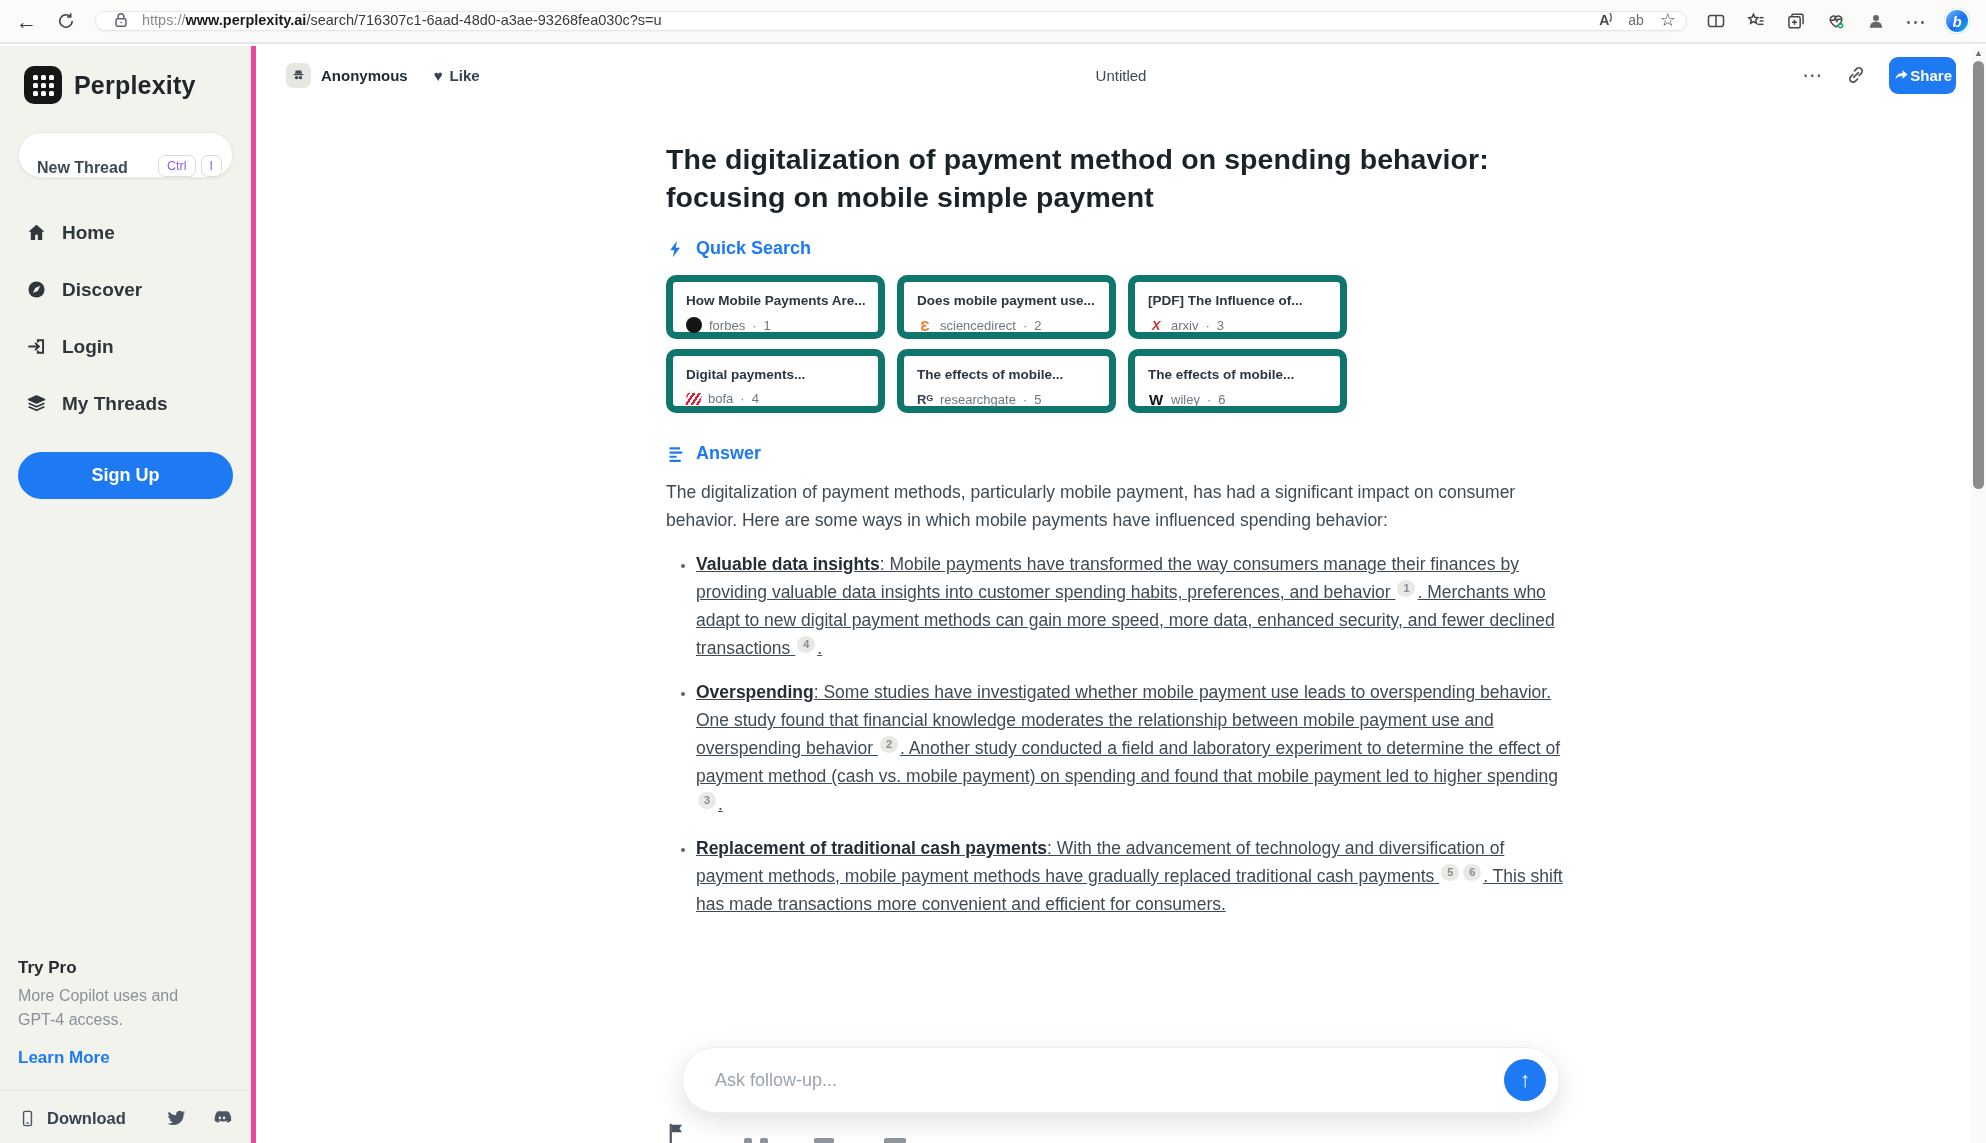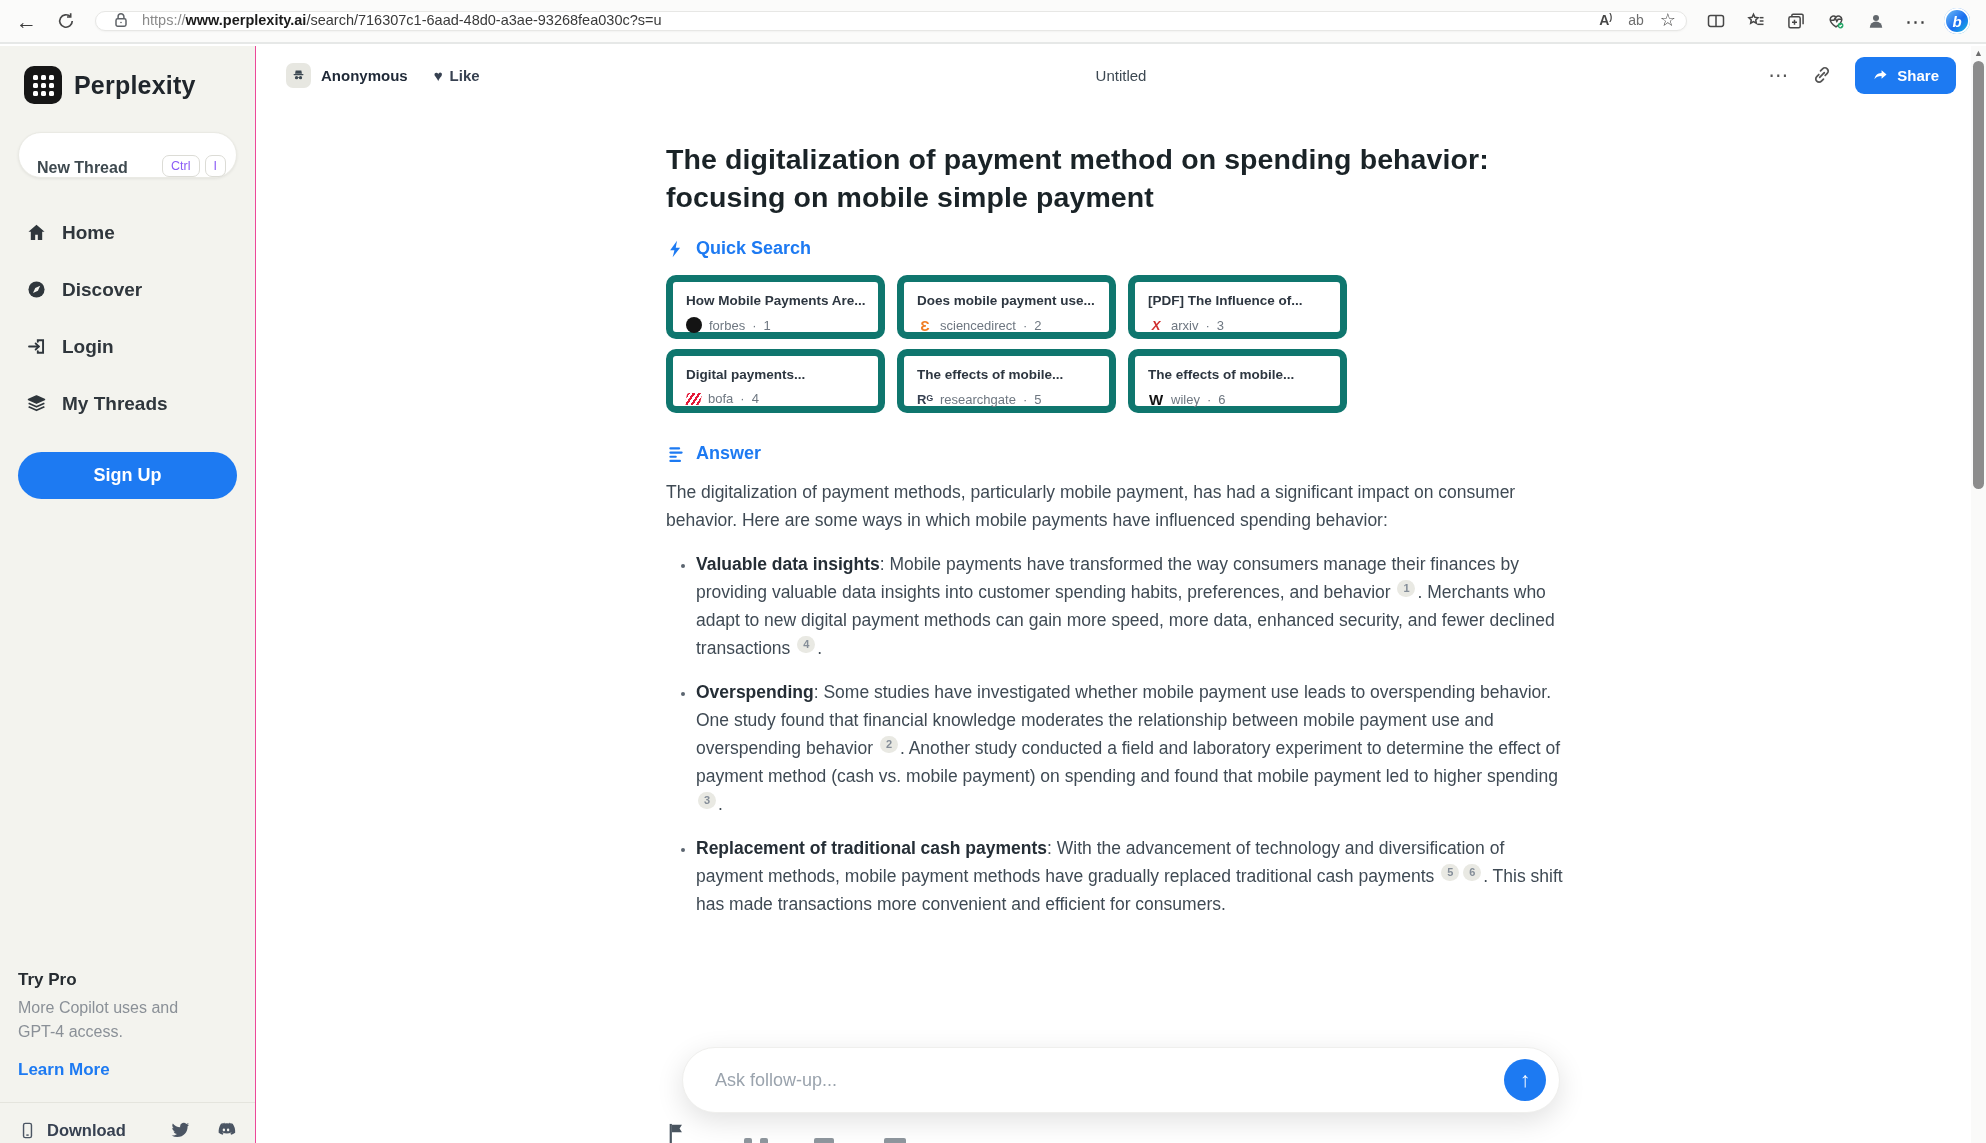--- a/index.html
+++ b/index.html
@@ -20,21 +20,21 @@
   .read-aloud { font-size:14px; font-weight:700; color:#474747; position:relative; }
   .read-aloud i { font-style:normal; font-size:9px; position:relative; top:-5px; }
   .translate-glyph { font-size:14px; color:#6f6f6f; }
   .star-glyph { font-size:18px; color:#474747; }
   .bing-orb { width:26px; height:26px; border-radius:50%; background:linear-gradient(135deg,#7ec9f5,#1a6df0 55%,#16cada); display:flex; align-items:center; justify-content:center; color:#fff; font-weight:700; font-size:15px; font-style:italic; box-shadow:0 0 0 2px #fff inset; }
 
   
   .app { position:absolute; top:46px; left:0; right:0; bottom:0; display:flex; }
 
   
-  .sidebar { width:256px; background:#f3f3ee; border-right:1px solid #ec4899; display:flex; flex-direction:column; padding:20px 18px 2px; }
+  .sidebar { width:256px; background:#f3f3ee; border-right:5px solid #ec4899; display:flex; flex-direction:column; padding:20px 18px 14px; }
   .brand-row { display:flex; align-items:center; gap:12px; padding-left:6px; }
   .brand-mark { width:38px; height:38px; background:#161616; border-radius:10px; display:grid; grid-template-columns:repeat(3,5px); grid-template-rows:repeat(3,5px); gap:3px; align-content:center; justify-content:center; }
   .brand-mark i { width:5px; height:5px; background:#fff; border-radius:1.5px; }
   .brand-name { font-size:25px; font-weight:600; color:#20262c; letter-spacing:.2px; }
   .new-thread { margin-top:28px; height:46px; background:#fff; border:1px solid #eaeae4; border-radius:23px; box-shadow:0 1px 3px rgba(0,0,0,.07); display:flex; align-items:flex-end; padding:0 10px 0 18px; cursor:pointer; }
   .new-thread-label { font-size:16px; font-weight:600; color:#3f4a50; flex:1; }
   .key-badge { border:1px solid #dcdcd6; border-radius:7px; padding:3px 8px; font-size:12.5px; color:#8b5cf6; background:#fff; margin-left:5px; }
   .nav-list { margin-top:26px; display:flex; flex-direction:column; }
   .nav-item { display:flex; align-items:center; gap:15px; height:57px; padding-left:8px; font-size:19px; font-weight:600; color:#2f363c; cursor:pointer; border-radius:10px; }
   .nav-item svg { width:21px; height:21px; flex:0 0 auto; }
@@ -57,21 +57,21 @@
   .avatar-sq svg { width:15px; height:15px; }
   .author-name { margin-left:10px; font-size:15px; font-weight:700; color:#1f2937; }
   .like-group { margin-left:26px; display:flex; align-items:center; gap:7px; cursor:pointer; }
   .heart-glyph { font-size:15px; color:#374151; }
   .like-label { font-size:15px; font-weight:600; color:#374151; }
   .thread-title-center { position:absolute; left:50%; transform:translateX(-50%); font-size:15px; color:#3c4852; }
   .header-actions { margin-left:auto; display:flex; align-items:center; gap:22px; }
   .dots-glyph { font-size:20px; color:#555; cursor:pointer; letter-spacing:1px; }
   .link-icon { width:22px; height:22px; color:#555; cursor:pointer; }
   .link-icon svg { width:100%; height:100%; }
-  .share-btn { height:37px; background:#1d7af2; border-radius:9px; color:#fff; display:flex; align-items:center; gap:8px; padding:0 17px; font-size:15px; font-weight:700; cursor:pointer; }
+  .share-btn { height:37px; background:#1d7af2; border-radius:9px; color:#fff; display:flex; align-items:center; padding:0 4px; font-size:15px; font-weight:700; cursor:pointer; }
   .share-btn svg { width:17px; height:17px; }
 
   .content-col { width:910px; margin:0 auto; position:relative; }
   .page-title { margin-top:36px; font-size:28.5px; line-height:38px; font-weight:700; color:#1a2327; letter-spacing:.1px; }
   .section-head { display:flex; align-items:center; gap:10px; margin-top:22px; }
   .section-head svg { width:20px; height:20px; }
   .section-label { font-size:18px; font-weight:600; color:#1d7af2; }
 
   .cards-grid { margin-top:16px; display:flex; flex-wrap:wrap; gap:10px 12px; }
   .src-card { width:219px; height:64px; background:#fff; border:7px solid #0f766e; border-radius:10px; padding:11px 13px; cursor:pointer; }
@@ -81,21 +81,21 @@
   .fav-forbes { background:#141414; border-radius:50%; }
   .fav-sciencedirect { color:#f07e26; font-size:15px; }
   .fav-arxiv { color:#cf2e2e; font-size:13px; font-style:italic; }
   .fav-bofa { background:repeating-linear-gradient(115deg,#e31837 0 2.5px,#fff 2.5px 5px); border-radius:2px; width:15px; height:12px; transform:skewX(-12deg); }
   .fav-researchgate { color:#374151; font-size:13px; }
   .fav-wiley { color:#111; font-size:15px; }
 
   .answer-head { margin-top:30px; }
   .para { margin-top:14px; font-size:17.5px; line-height:28px; color:#3f4a54; }
   .bullet-list { margin:6px 0 0 30px; }
-  .bullet-list li { margin:16px 0; font-size:17.5px; line-height:28px; color:#3f4a54; }
+  .bullet-list li { margin:16px 0; font-size:17.5px; line-height:28px; color:#3f4a54;text-decoration:underline; }
   .bullet-list li::marker { color:#5b6570; font-size:14px; }
   .lead-bold { font-weight:700; color:#252e36; }
   .cite { display:inline-flex; align-items:center; justify-content:center; min-width:18px; height:17px; padding:0 4px; border-radius:9px; background:#e9e9e3; color:#848d98; font-size:11px; font-weight:600; transform:translateY(-6px); margin:0 2px; cursor:pointer; }
   .outro { margin-top:4px; }
 
   
   .followup-bar { position:absolute; left:50%; transform:translateX(-50%); bottom:30px; width:878px; height:66px; background:#fff; border:1px solid #efefed; border-radius:34px; box-shadow:0 8px 28px rgba(0,0,0,.12); display:flex; align-items:center; padding:0 13px 0 32px; z-index:6; }
   .followup-input { flex:1; border:none; outline:none; font-size:18px; color:#30363c; font-family:"Liberation Sans",sans-serif; background:transparent; }
   .followup-input::placeholder { color:#9aa3ad; }
   .send-btn { width:42px; height:42px; border-radius:50%; background:#1d7af2; color:#fff; display:flex; align-items:center; justify-content:center; font-size:21px; font-weight:700; cursor:pointer; }

